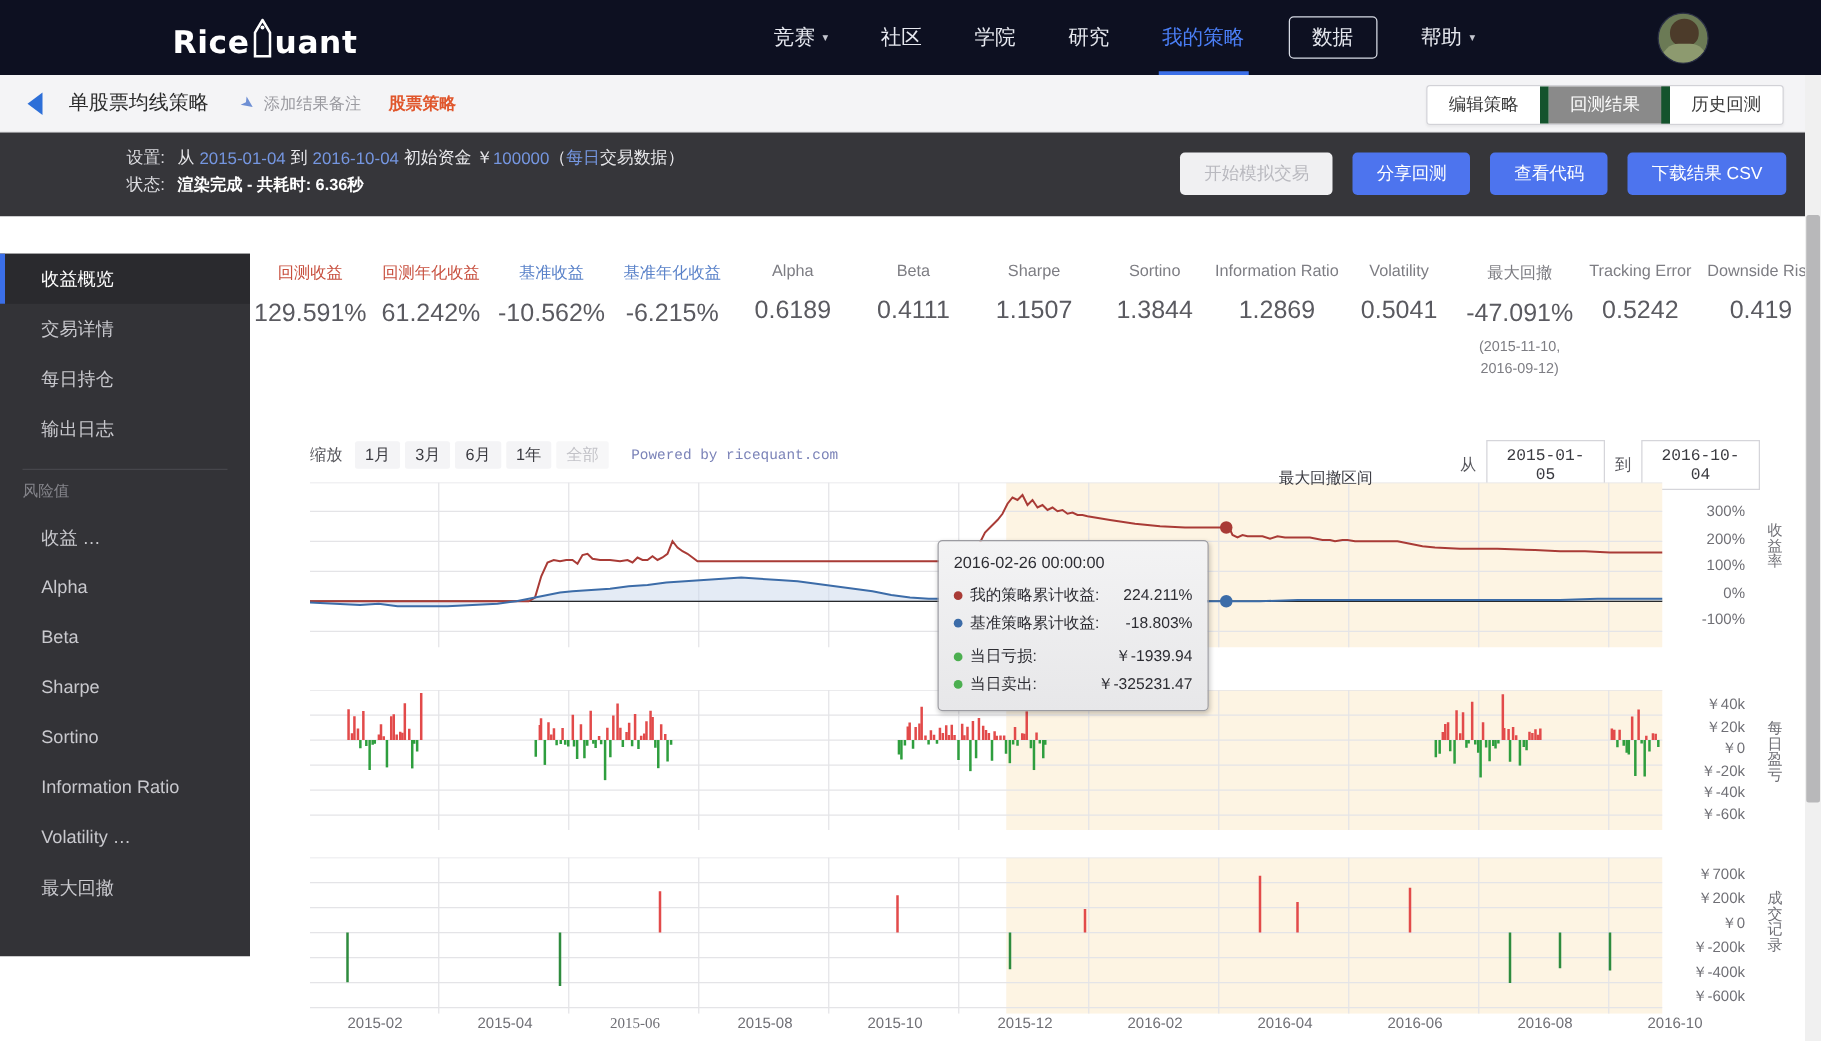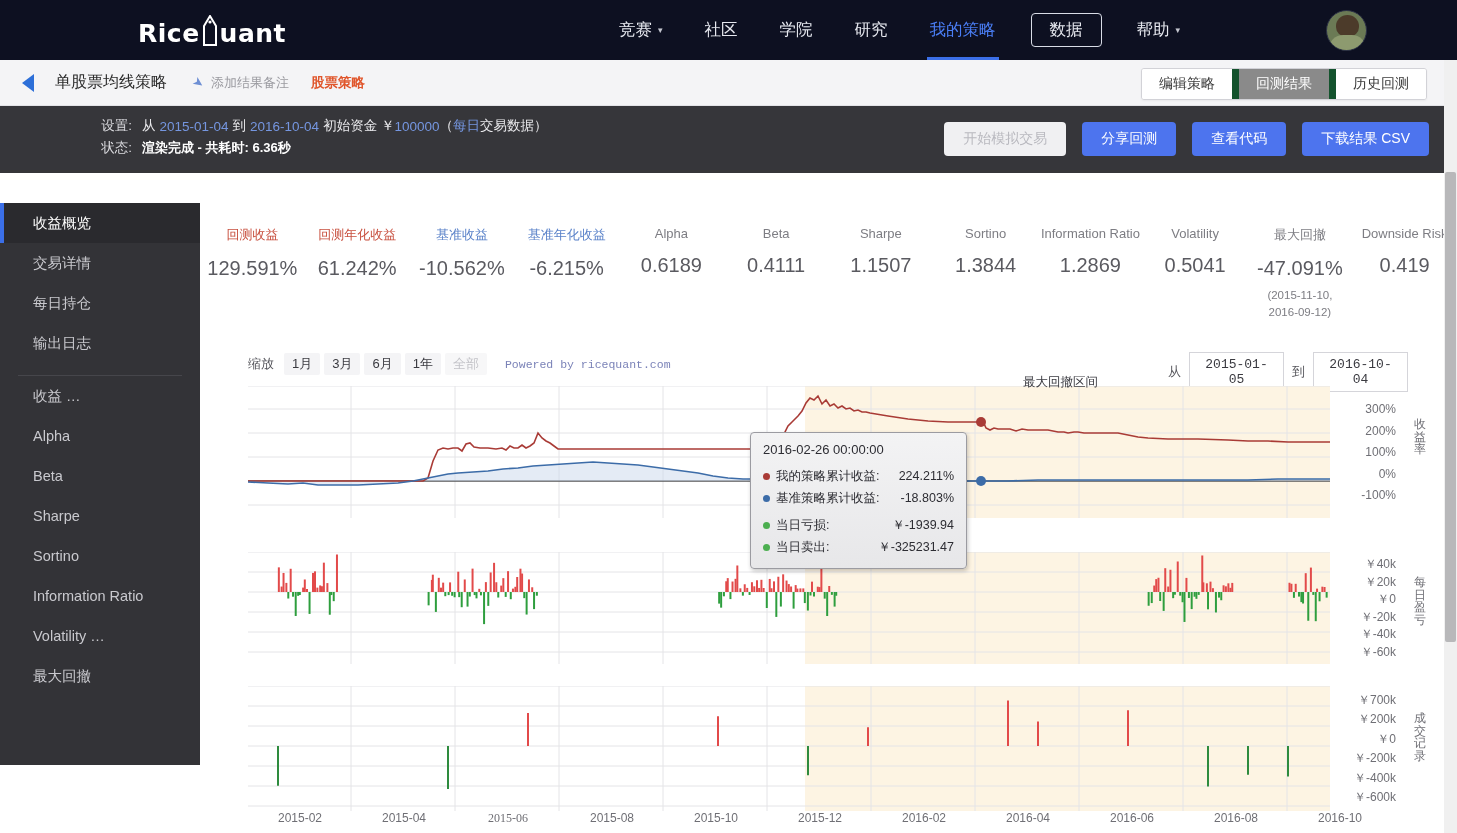--- a/index.html
+++ b/index.html
@@ -130,21 +130,21 @@
   }
   .sb-sep { height: 1px; background: #46464b; margin: 12px 18px 0 18px; }
   .sb-grouplabel {
     font-size: 12.5px; color: #86868c; padding-left: 18px; height: 34px;
     display: flex; align-items: center;
   }
 
   
   .metrics {
     position: absolute; top: 203px; left: 200px; width: 1257px; height: 125px;
-    display: flex; background: #fff; margin-top: 17px;
+    display: flex; background: #fff;
   }
   .metric {
     flex: 1; display: flex; flex-direction: column; align-items: center;
     padding-top: 6px;
   }
   .m-label { font-size: 13px; color: #7d7d83; text-align: center; white-space: nowrap; }
   .m-value { font-size: 20px; color: #5a5a60; margin-top: 13px; white-space: nowrap; }
   .m-sub { font-size: 11.5px; color: #7d7d83; text-align: center; margin-top: 7px; line-height: 1.5; width: 76px;}
   .m-label.red { color: #c8503f; }
   .m-label.blue { color: #5a82c9; }
@@ -313,20 +313,21 @@
       <div class="btn">查看代码</div>
       <div class="btn">下载结果 CSV</div>
     </div>
 
   <div class="sidebar" id="sidebar">
       <div class="sb-item active">收益概览</div>
       <div class="sb-item">交易详情</div>
       <div class="sb-item">每日持仓</div>
       <div class="sb-item">输出日志</div>
       <div class="sb-sep"></div>
+      <div class="sb-grouplabel">风险值</div>
       <div class="sb-item">收益 …</div>
       <div class="sb-item">Alpha</div>
       <div class="sb-item">Beta</div>
       <div class="sb-item">Sharpe</div>
       <div class="sb-item">Sortino</div>
       <div class="sb-item">Information Ratio</div>
       <div class="sb-item">Volatility …</div>
       <div class="sb-item">最大回撤</div>
     </div>
 
@@ -368,20 +369,24 @@
         <div class="m-value">1.2869</div>
       </div>
       <div class="metric">
         <div class="m-label">Volatility</div>
         <div class="m-value">0.5041</div>
       </div>
       <div class="metric">
         <div class="m-label">最大回撤</div>
         <div class="m-value">-47.091%</div>
         <div class="m-sub">(2015-11-10, 2016-09-12)</div>
+      </div>
+      <div class="metric">
+        <div class="m-label">Tracking Error</div>
+        <div class="m-value">0.5242</div>
       </div>
       <div class="metric">
         <div class="m-label">Downside Risk</div>
         <div class="m-value">0.419</div>
       </div>
     </div>
 
   <div class="chart-toolbar">
     <span class="zoomlabel">缩放</span>
     <span id="zoombtns" style="display:flex">

